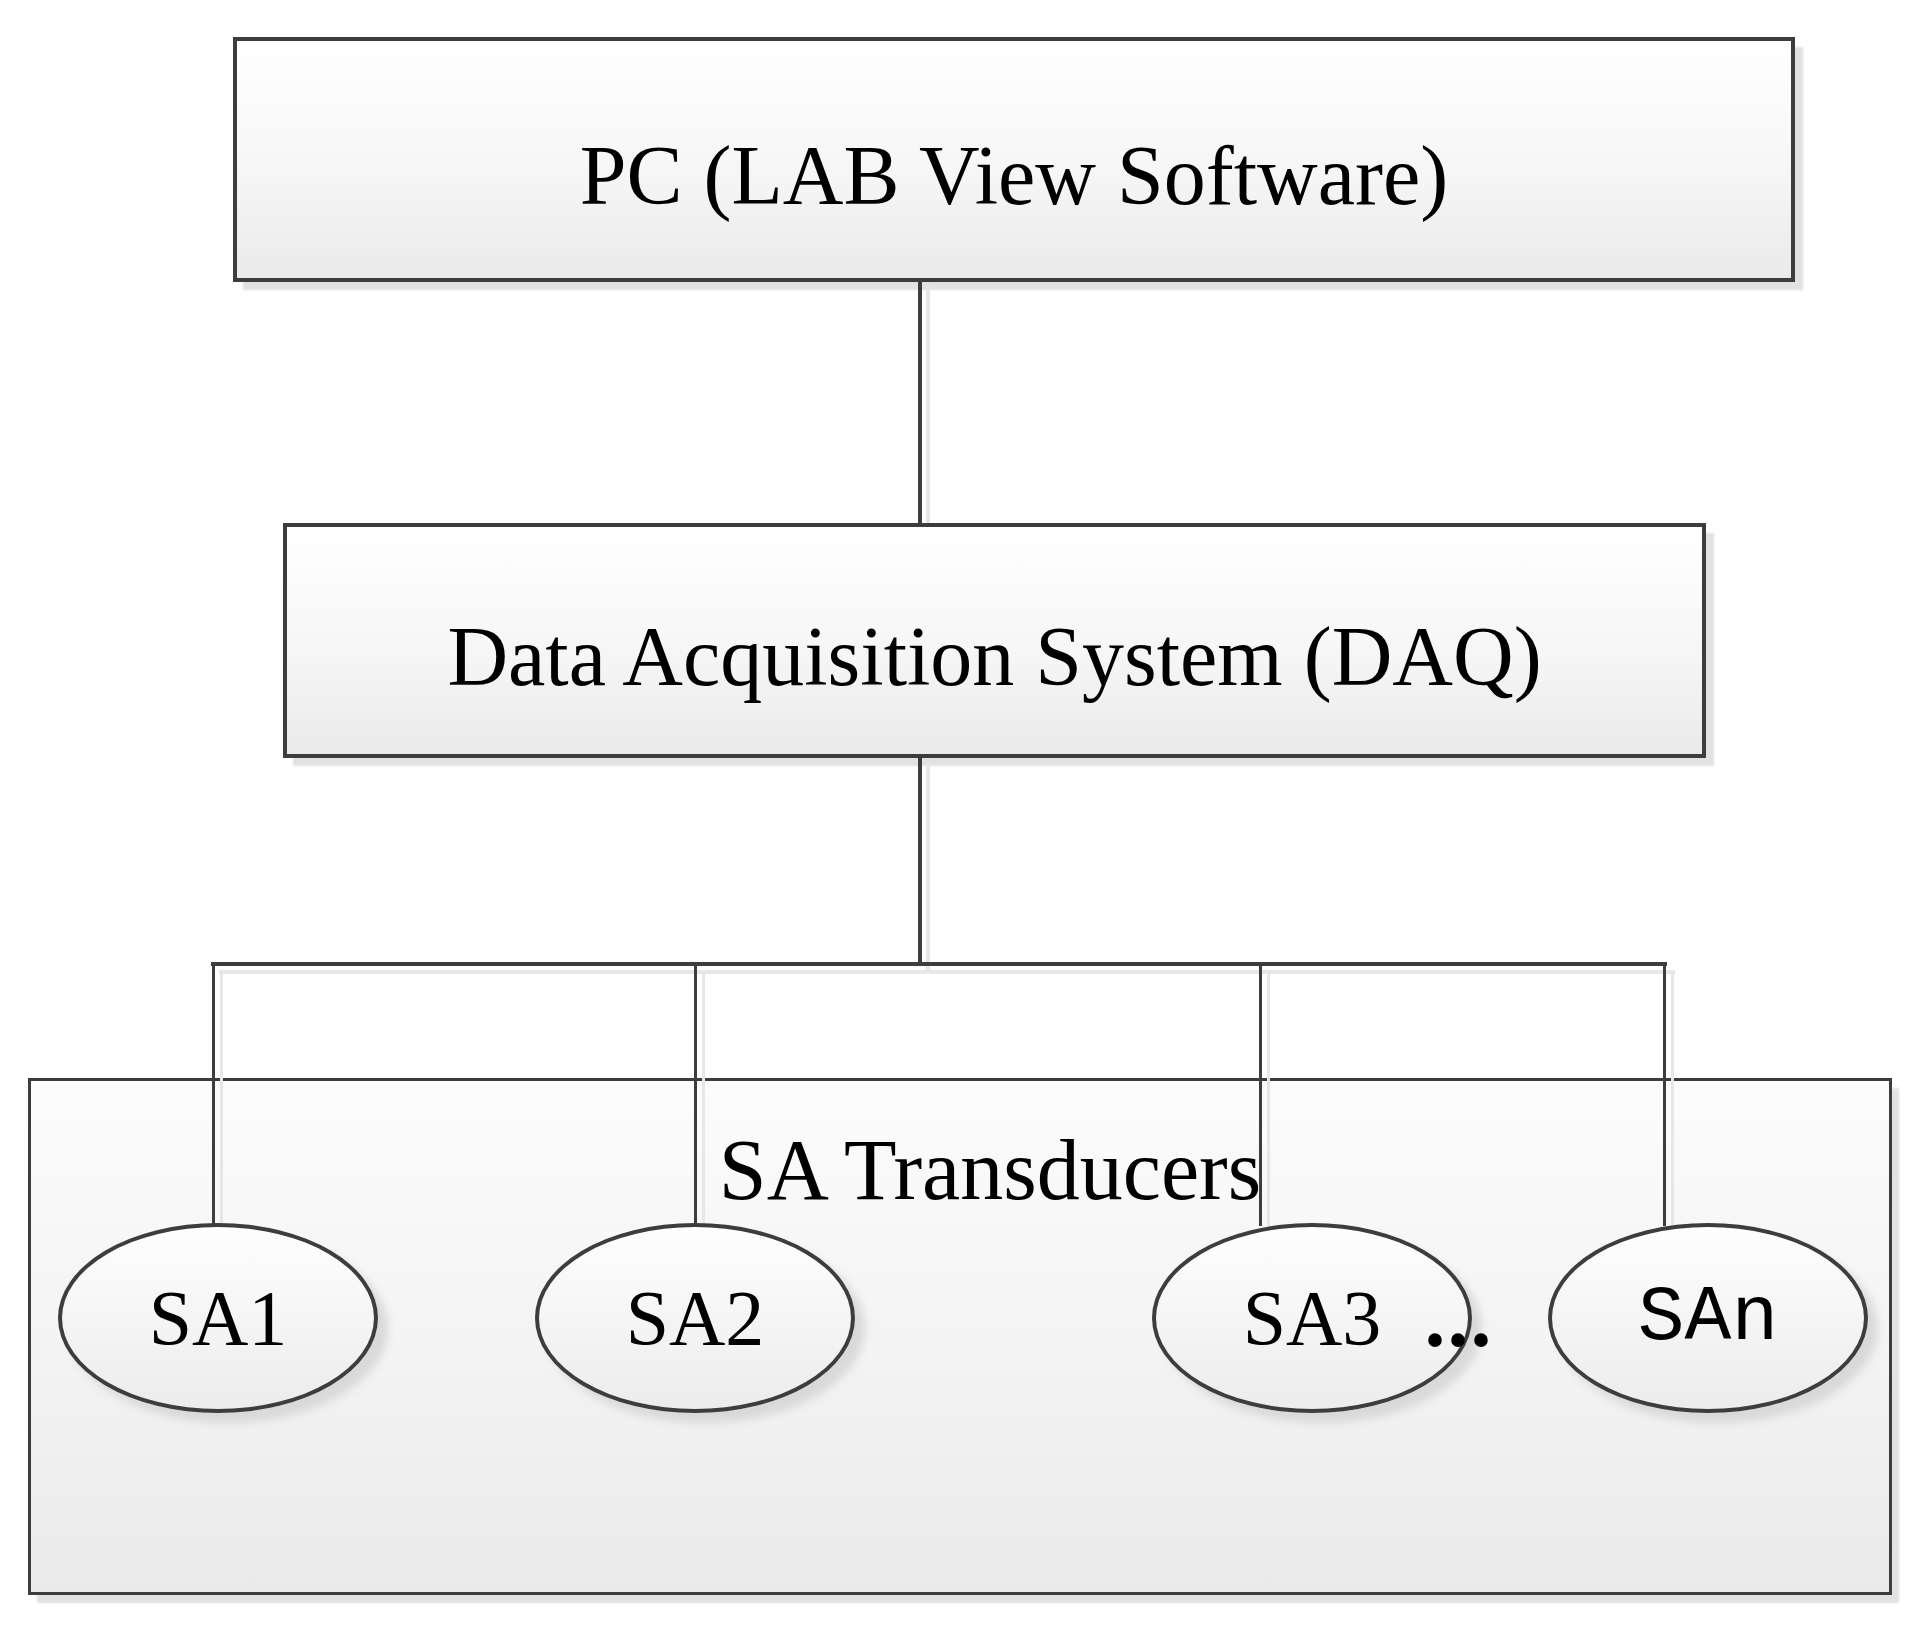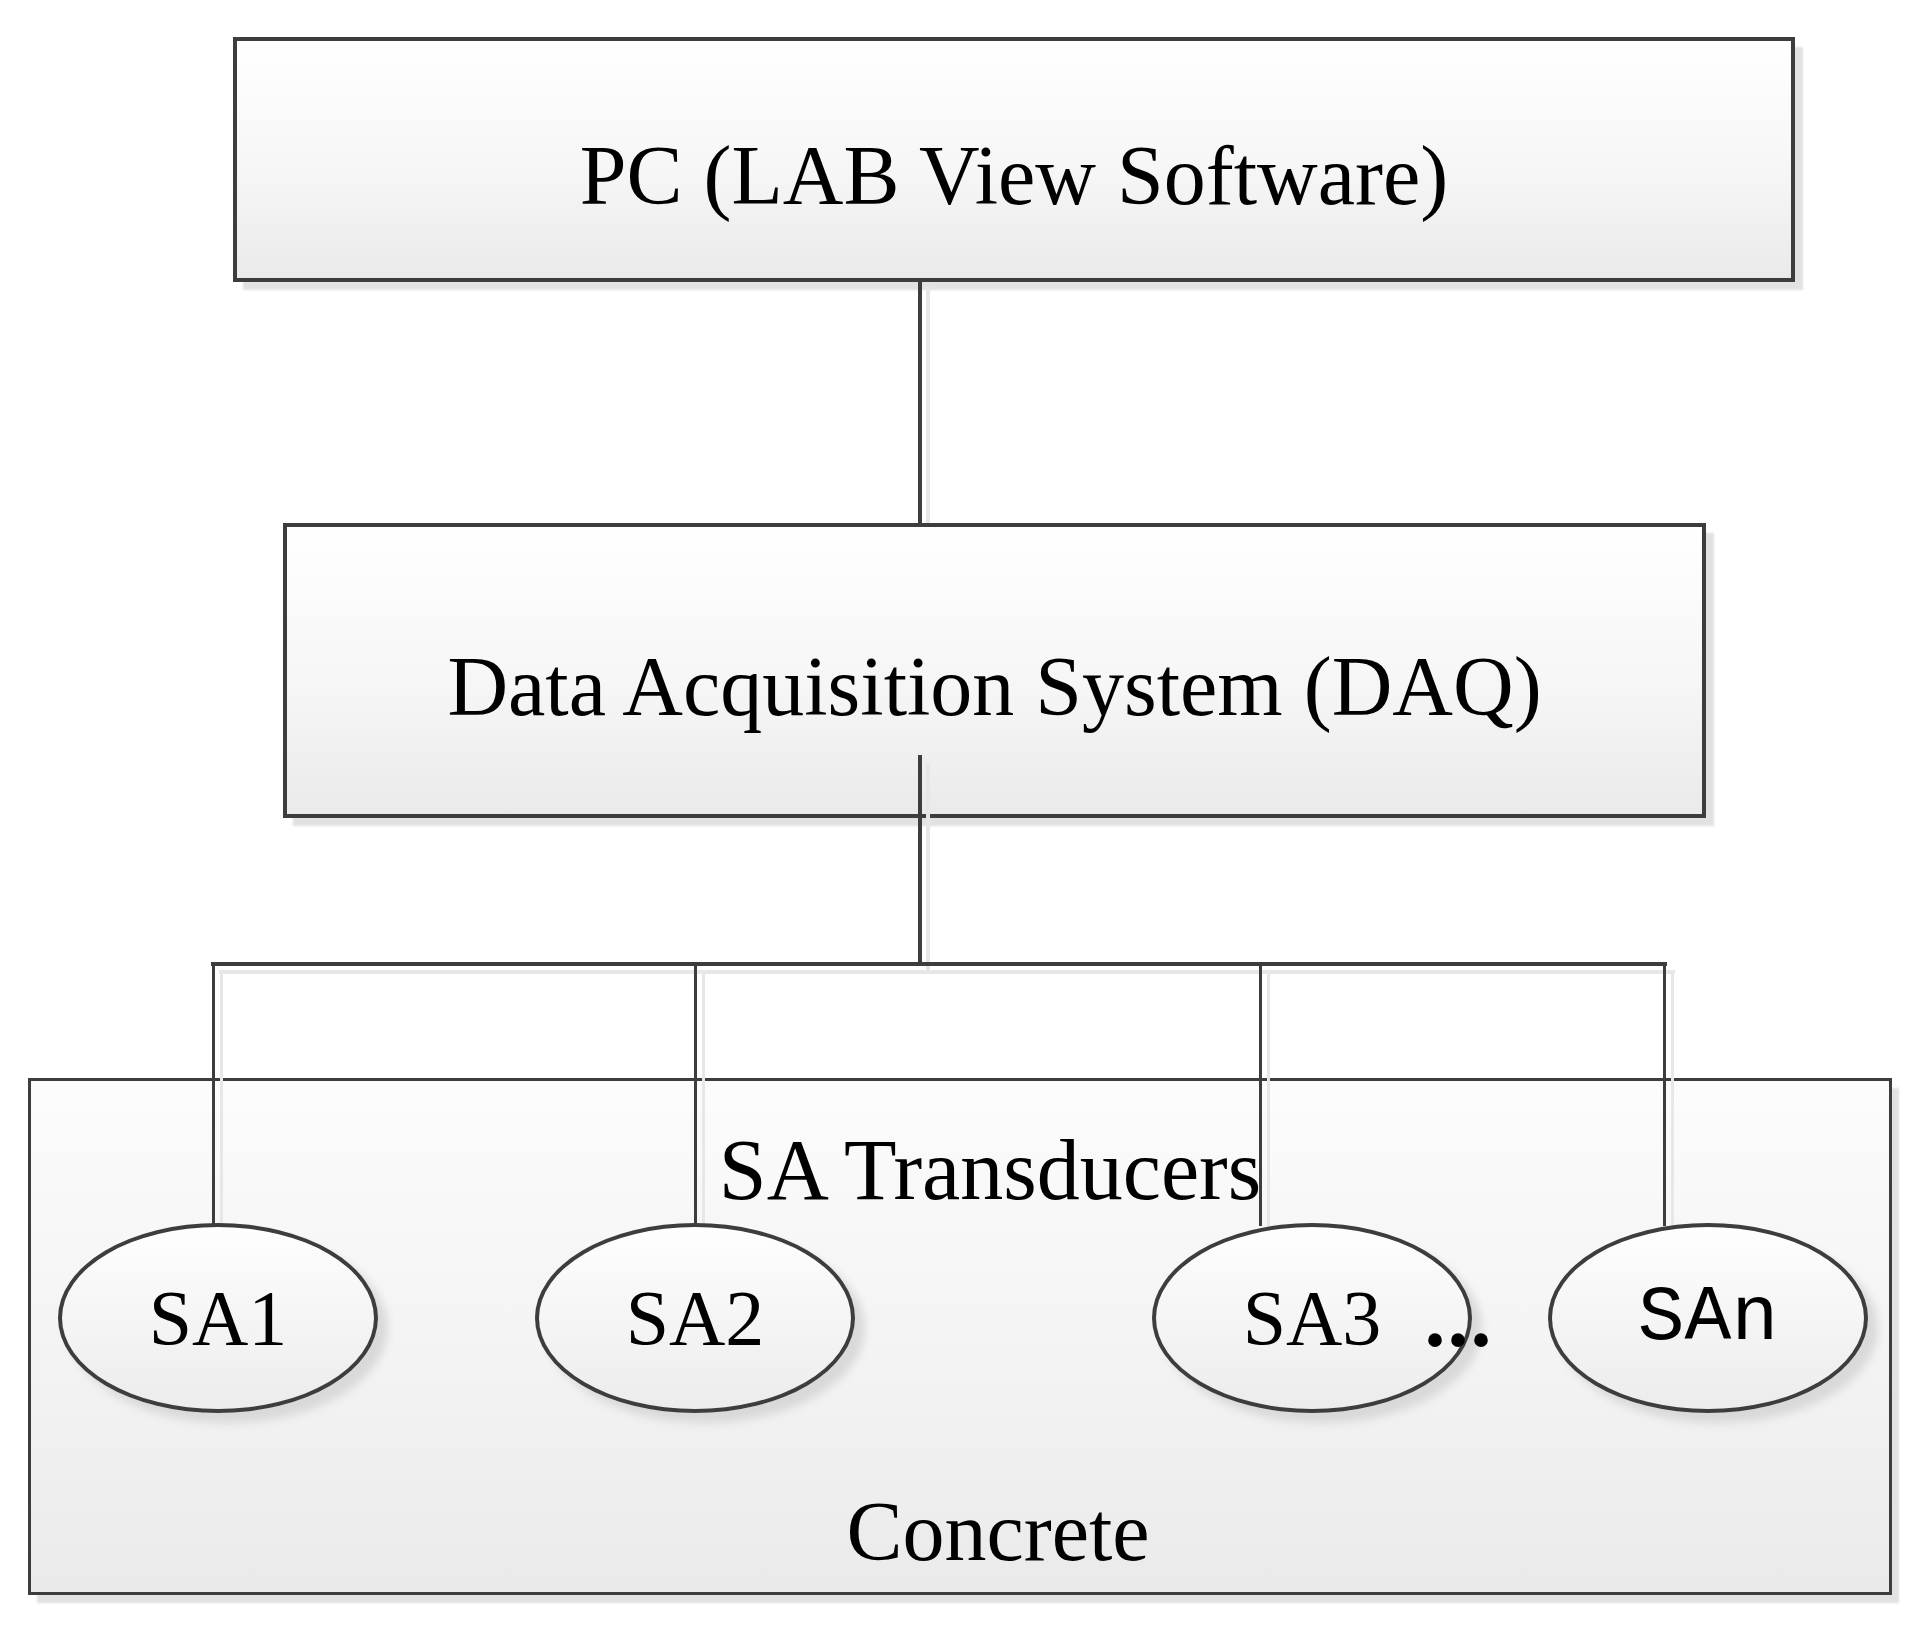--- a/index.html
+++ b/index.html
@@ -15,21 +15,21 @@
   
   .node-box{
     position:absolute;
     box-sizing:border-box;
     border:4px solid #3d3d3d;
     background:linear-gradient(180deg,#ffffff 0%,#f6f6f6 55%,#eaeaea 100%);
     box-shadow:9px 9px 2px -1px #e2e2e2;
     display:flex;align-items:center;justify-content:center;
   }
   .pc-box{left:233px;top:37px;width:1562px;height:245px;}
-  .daq-box{left:283px;top:523px;width:1423px;height:295px;}
+  .daq-box{left:283px;top:523px;width:1423px;height:235px;}
   .node-box .box-label{
     font-size:84px;line-height:1;white-space:nowrap;margin-top:32px;
   }
 
   
   .vline{
     position:absolute;width:4px;background:#3d3d3d;
     box-shadow:8px 8px 0 0 #e7e7e7;
   }
   .hline{
@@ -128,15 +128,14 @@
   </div>
   <div class="sa-ellipse sa3">
     <span class="sa-label">SA3</span>
   </div>
   <div class="sa-ellipse san">
     <span class="sa-label">SAn</span>
   </div>
 
   <div class="ellipsis">...</div>
 
-  <div class="footer-label">Concrete</div>
 
 </div>
 
 </body></html>

